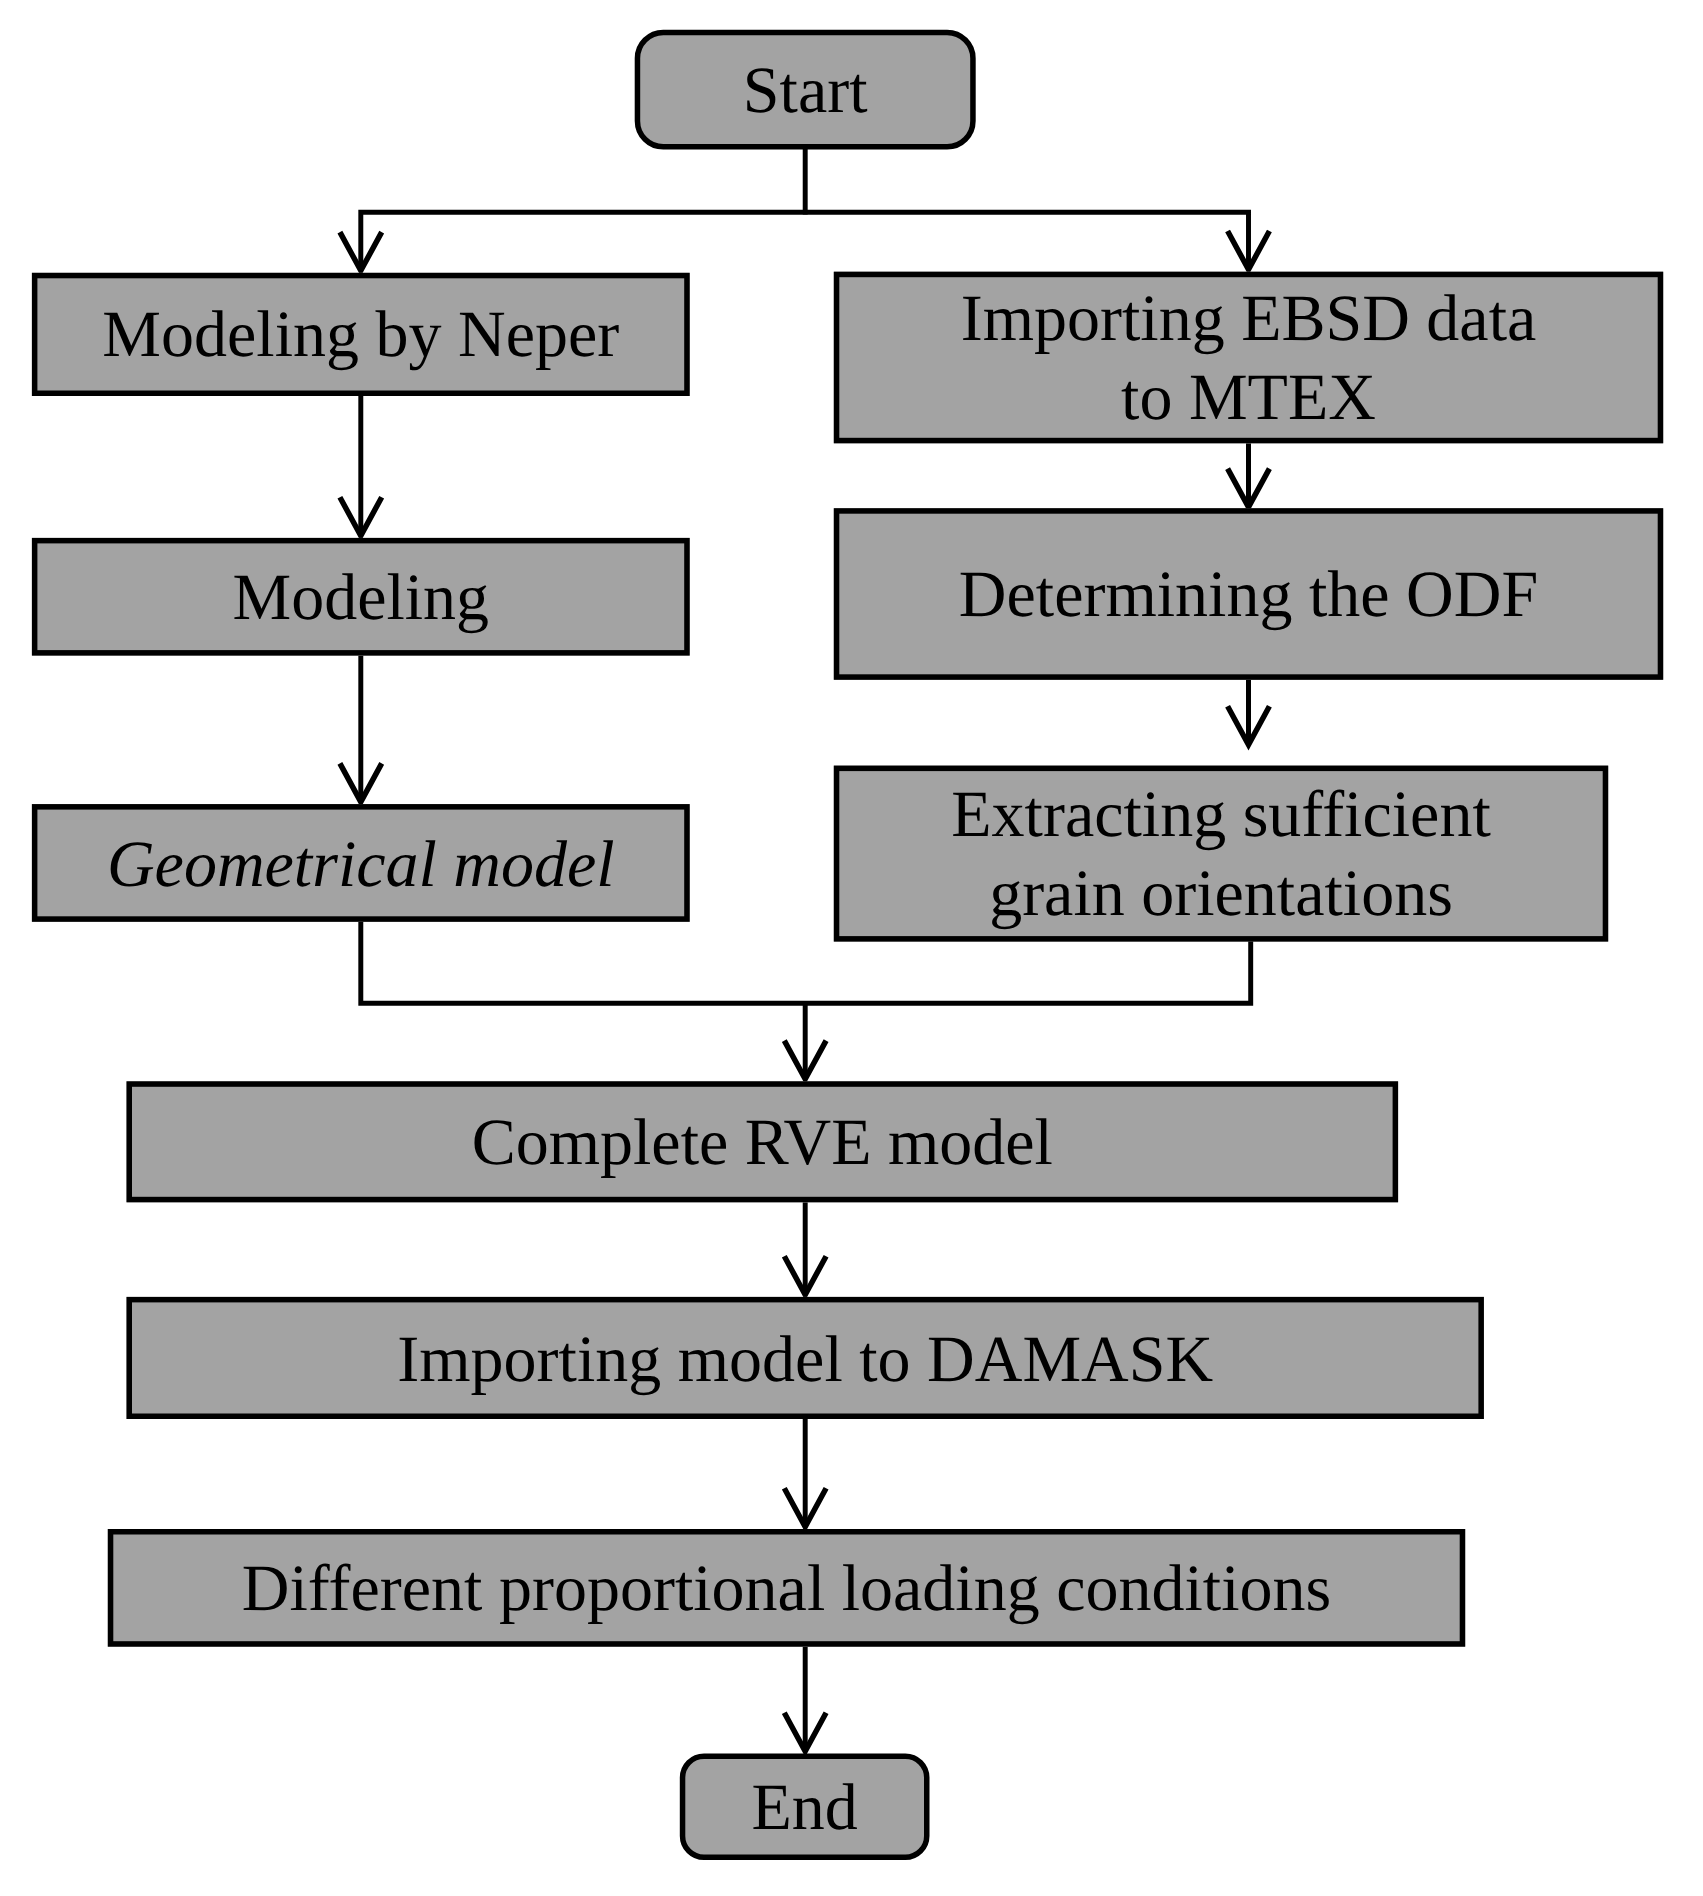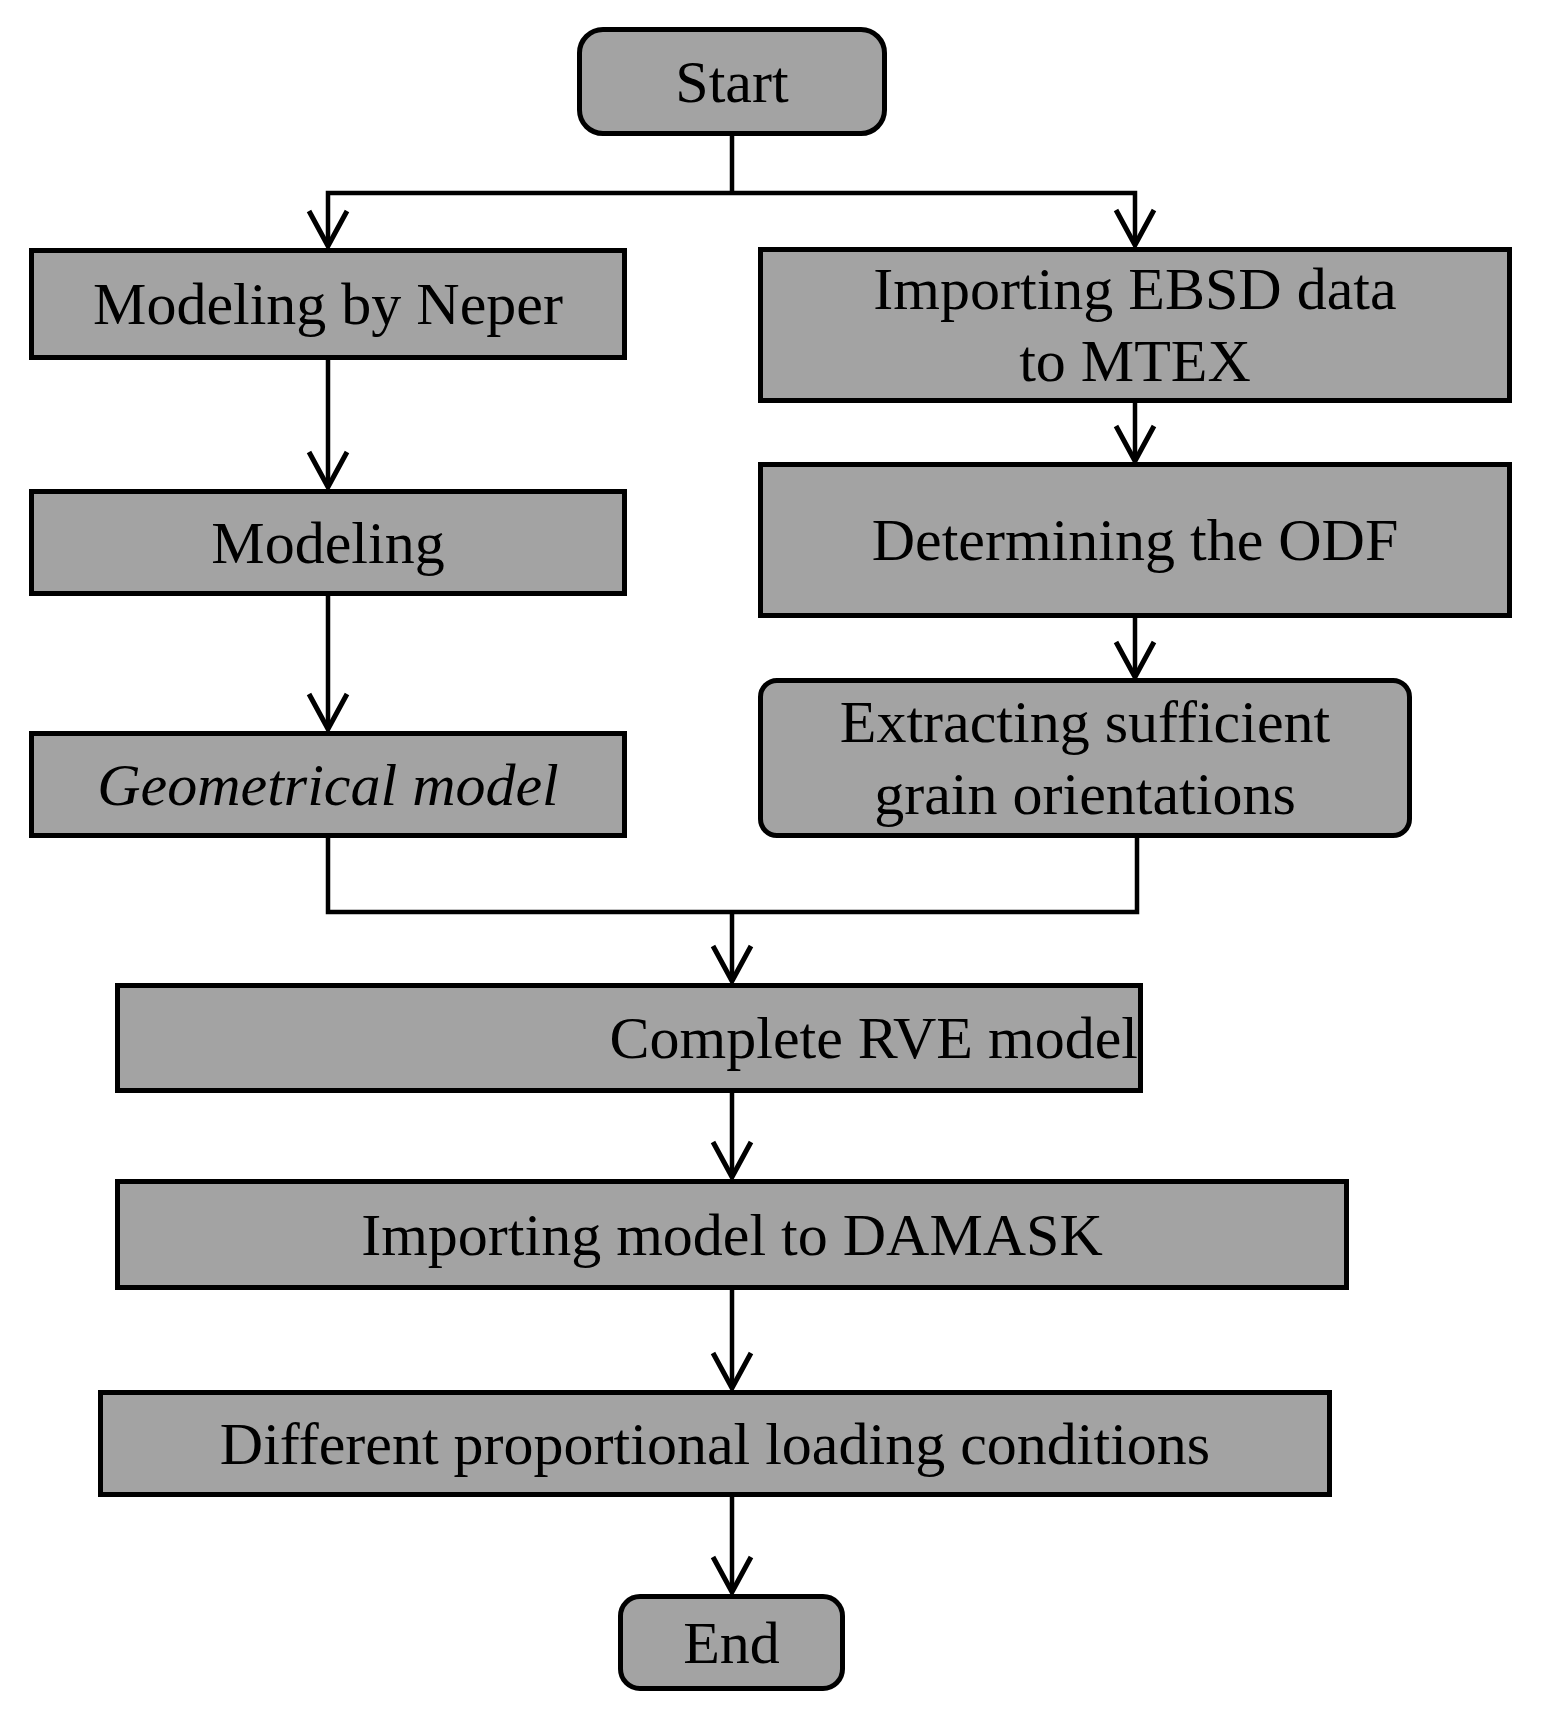--- a/index.html
+++ b/index.html
@@ -32,22 +32,22 @@
     color: #000000;
   }
   .terminator { border-radius: 26px; }
 
   #node-start      { left: 577px;  top: 27px;   width: 310px;  height: 109px; }
   #node-neper      { left: 29px;   top: 248px;  width: 598px;  height: 112px; }
   #node-meshing    { left: 29px;   top: 489px;  width: 598px;  height: 107px; }
   #node-geometrical{ left: 29px;   top: 731px;  width: 598px;  height: 107px; font-style: italic; }
   #node-ebsd       { left: 758px;  top: 247px;  width: 754px;  height: 156px; }
   #node-odf        { left: 758px;  top: 462px;  width: 754px;  height: 156px; }
-  #node-extract    { left: 758px;  top: 678px;  width: 654px;  height: 160px; border-radius: 19px; }
-  #node-rve        { left: 115px;  top: 983px;  width: 1028px; height: 110px; justify-content: flex-end; }
+  #node-extract    { left: 758px;  top: 696px;  width: 704px;  height: 160px; }
+  #node-rve        { left: 115px;  top: 983px;  width: 1156px; height: 110px; }
   #node-damask     { left: 115px;  top: 1179px; width: 1234px; height: 111px; }
   #node-loading    { left: 98px;  top: 1390px; width: 1234px; height: 107px; }
   #node-end        { left: 618px;  top: 1594px; width: 227px;  height: 97px; border-radius: 22px; }
 </style>
 </head>
 <body>
 
 <div class="canvas">
 
   <svg class="connectors" viewBox="0 0 1548 1724" xmlns="http://www.w3.org/2000/svg" fill="none" stroke="#000000" stroke-width="4.5" stroke-linecap="butt" stroke-linejoin="miter">

